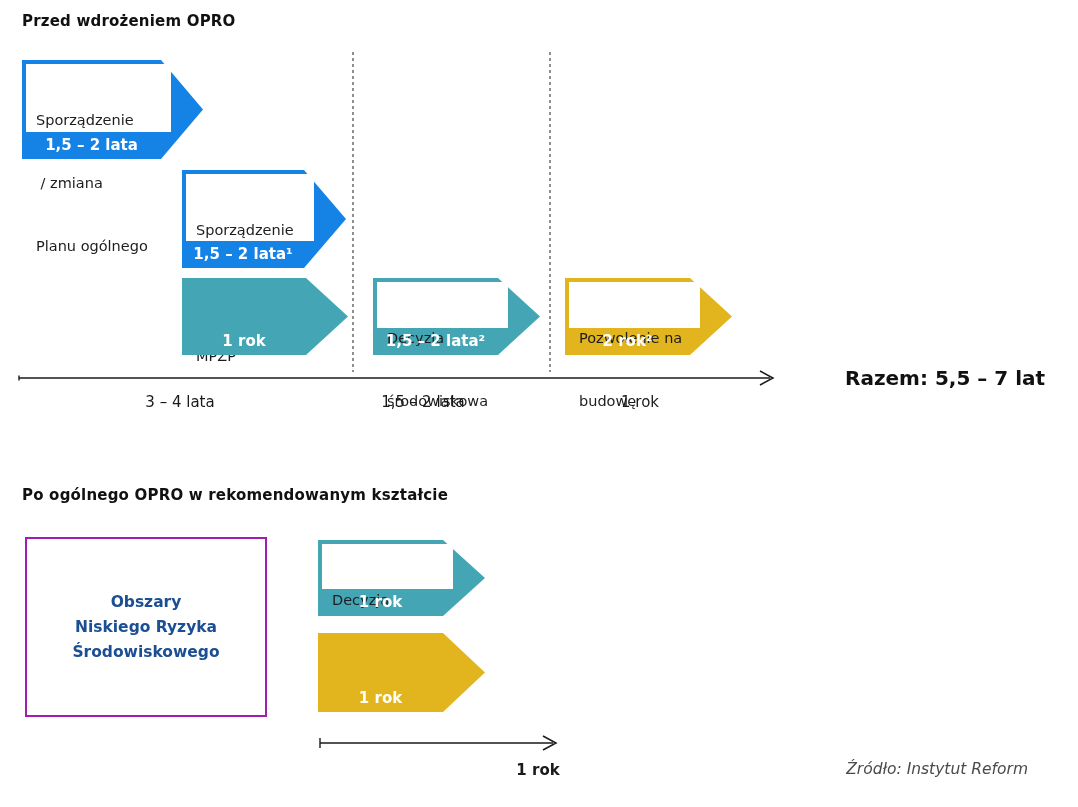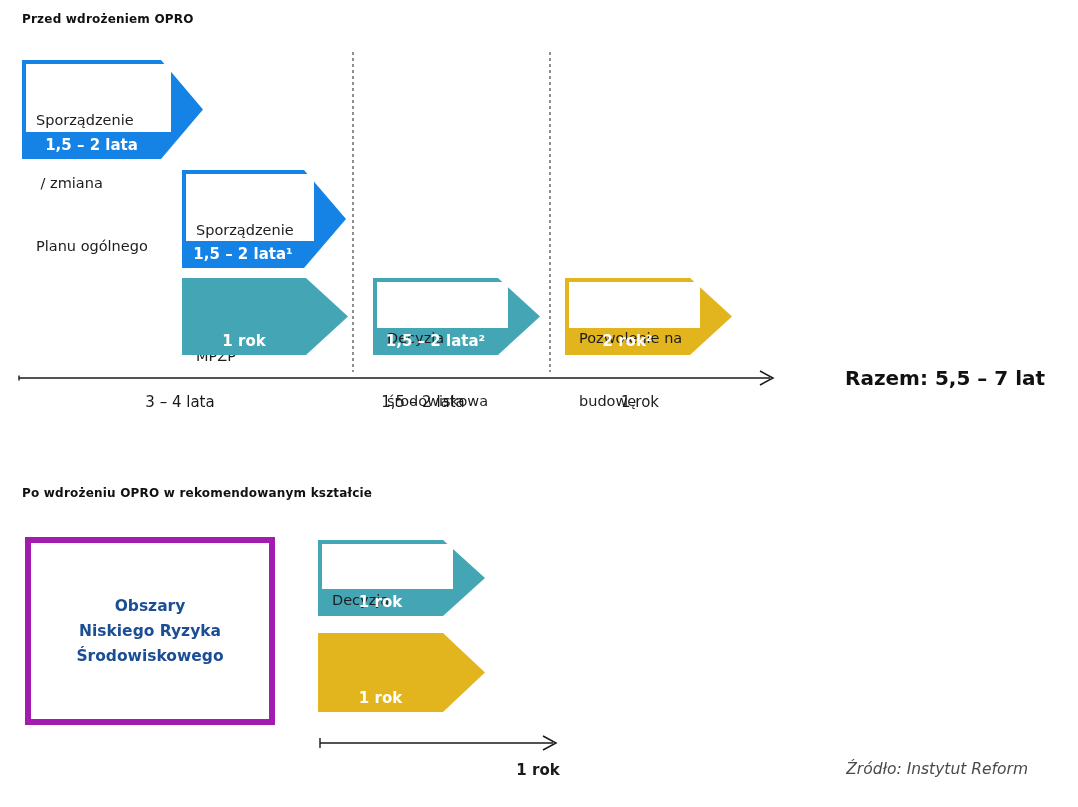--- a/index.html
+++ b/index.html
@@ -2,21 +2,21 @@
 <html><head>
 <meta charset="utf-8">
 <style>
   html,body{margin:0;padding:0;}
   body{
     width:1078px;height:807px;position:relative;background:#ffffff;
     font-family:"DejaVu Sans","Liberation Sans",sans-serif;color:#1d1d1d;
     overflow:hidden;
   }
   .section-title{
-    position:absolute;font-size:12px;font-weight:700;color:#111;letter-spacing:.2px;
+    position:absolute;font-size:15px;font-weight:700;color:#111;letter-spacing:.2px;
   }
   
   .vdash{
     position:absolute;width:2px;
     background:repeating-linear-gradient(to bottom,#8f8f8f 0 3px,transparent 3px 6px);
   }
   
   .abox{position:absolute;}
   .abox .shape{
     position:absolute;inset:0;
@@ -37,21 +37,21 @@
   
   .axis-label{
     position:absolute;transform:translateX(-50%);
     font-size:15px;font-weight:500;color:#1a1a1a;white-space:nowrap;
   }
   .total-label{
     position:absolute;font-size:20px;font-weight:700;color:#111;white-space:nowrap;
   }
   
   .area-box{
-    position:absolute;border:6px solid #a21caf;background:#ffffff;
+    position:absolute;border:2px solid #a21caf;background:#ffffff;
     display:flex;align-items:center;justify-content:center;text-align:center;
   }
   .area-box .area-text{
     font-size:15.5px;font-weight:700;color:#1C4E94;line-height:25px;
   }
   .source-label{
     position:absolute;font-style:italic;font-size:15.5px;color:#4a4a4a;white-space:nowrap;
   }
   svg{position:absolute;display:block;}
 </style>
@@ -111,21 +111,21 @@
   <line x1="5" y1="10" x2="756" y2="10" stroke="#1a1a1a" stroke-width="1.5"></line>
   <polyline points="746,3 759,10 746,17" fill="none" stroke="#1a1a1a" stroke-width="1.5"></polyline>
 </svg>
 
 <div class="axis-label" style="left:180px;top:393px;">3 – 4 lata</div>
 <div class="axis-label" style="left:423px;top:393px;">1,5 – 2 lata</div>
 <div class="axis-label" style="left:640px;top:393px;">1 rok</div>
 
 <div class="total-label" style="left:845px;top:366px;">Razem: 5,5 – 7 lat</div>
 
-<div class="section-title" style="left:22px;top:486px;">Po wdrożeniu OPRO w rekomendowanym kształcie</div>
+<div class="section-title" style="left:22px;top:486px;">Po ogólnego OPRO w rekomendowanym kształcie</div>
 
 <div class="area-box" style="left:25px;top:537px;width:238px;height:176px;">
   <div class="area-text">
     <div>Obszary</div>
     <div>Niskiego Ryzyka</div>
     <div>Środowiskowego</div>
   </div>
 </div>
 
 <div class="abox" style="left:318px;top:540px;width:167px;height:76px;">

